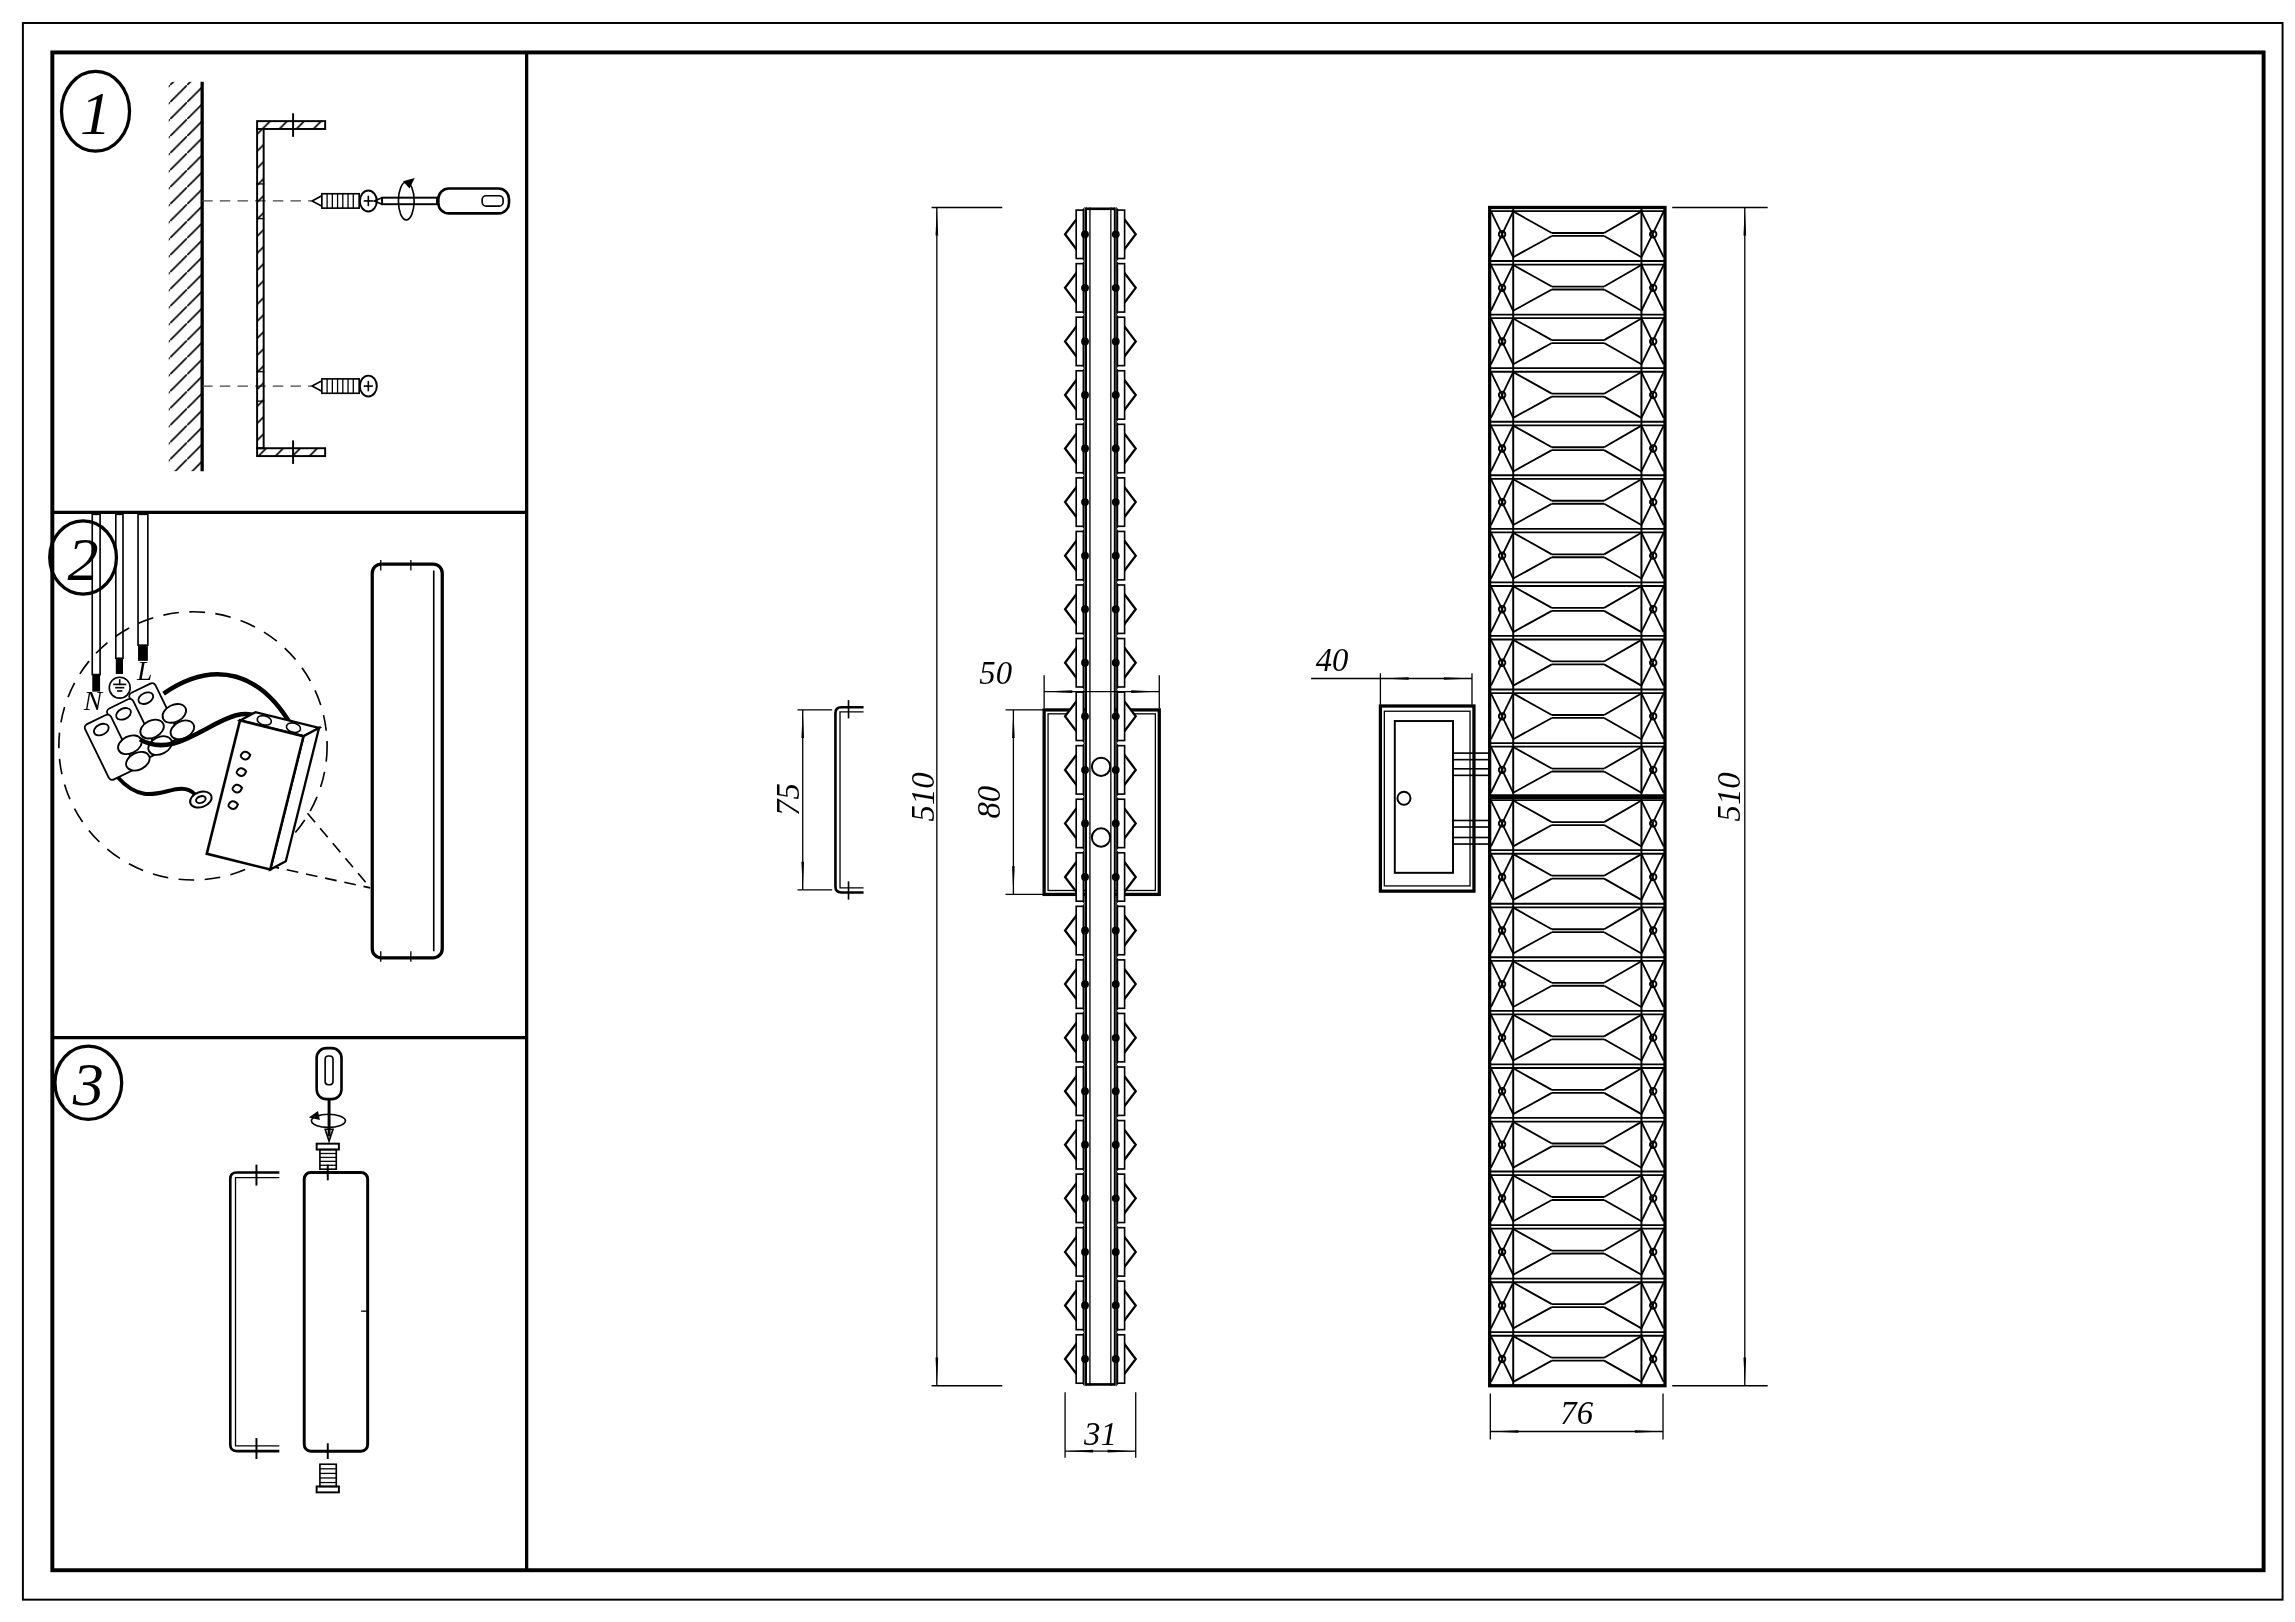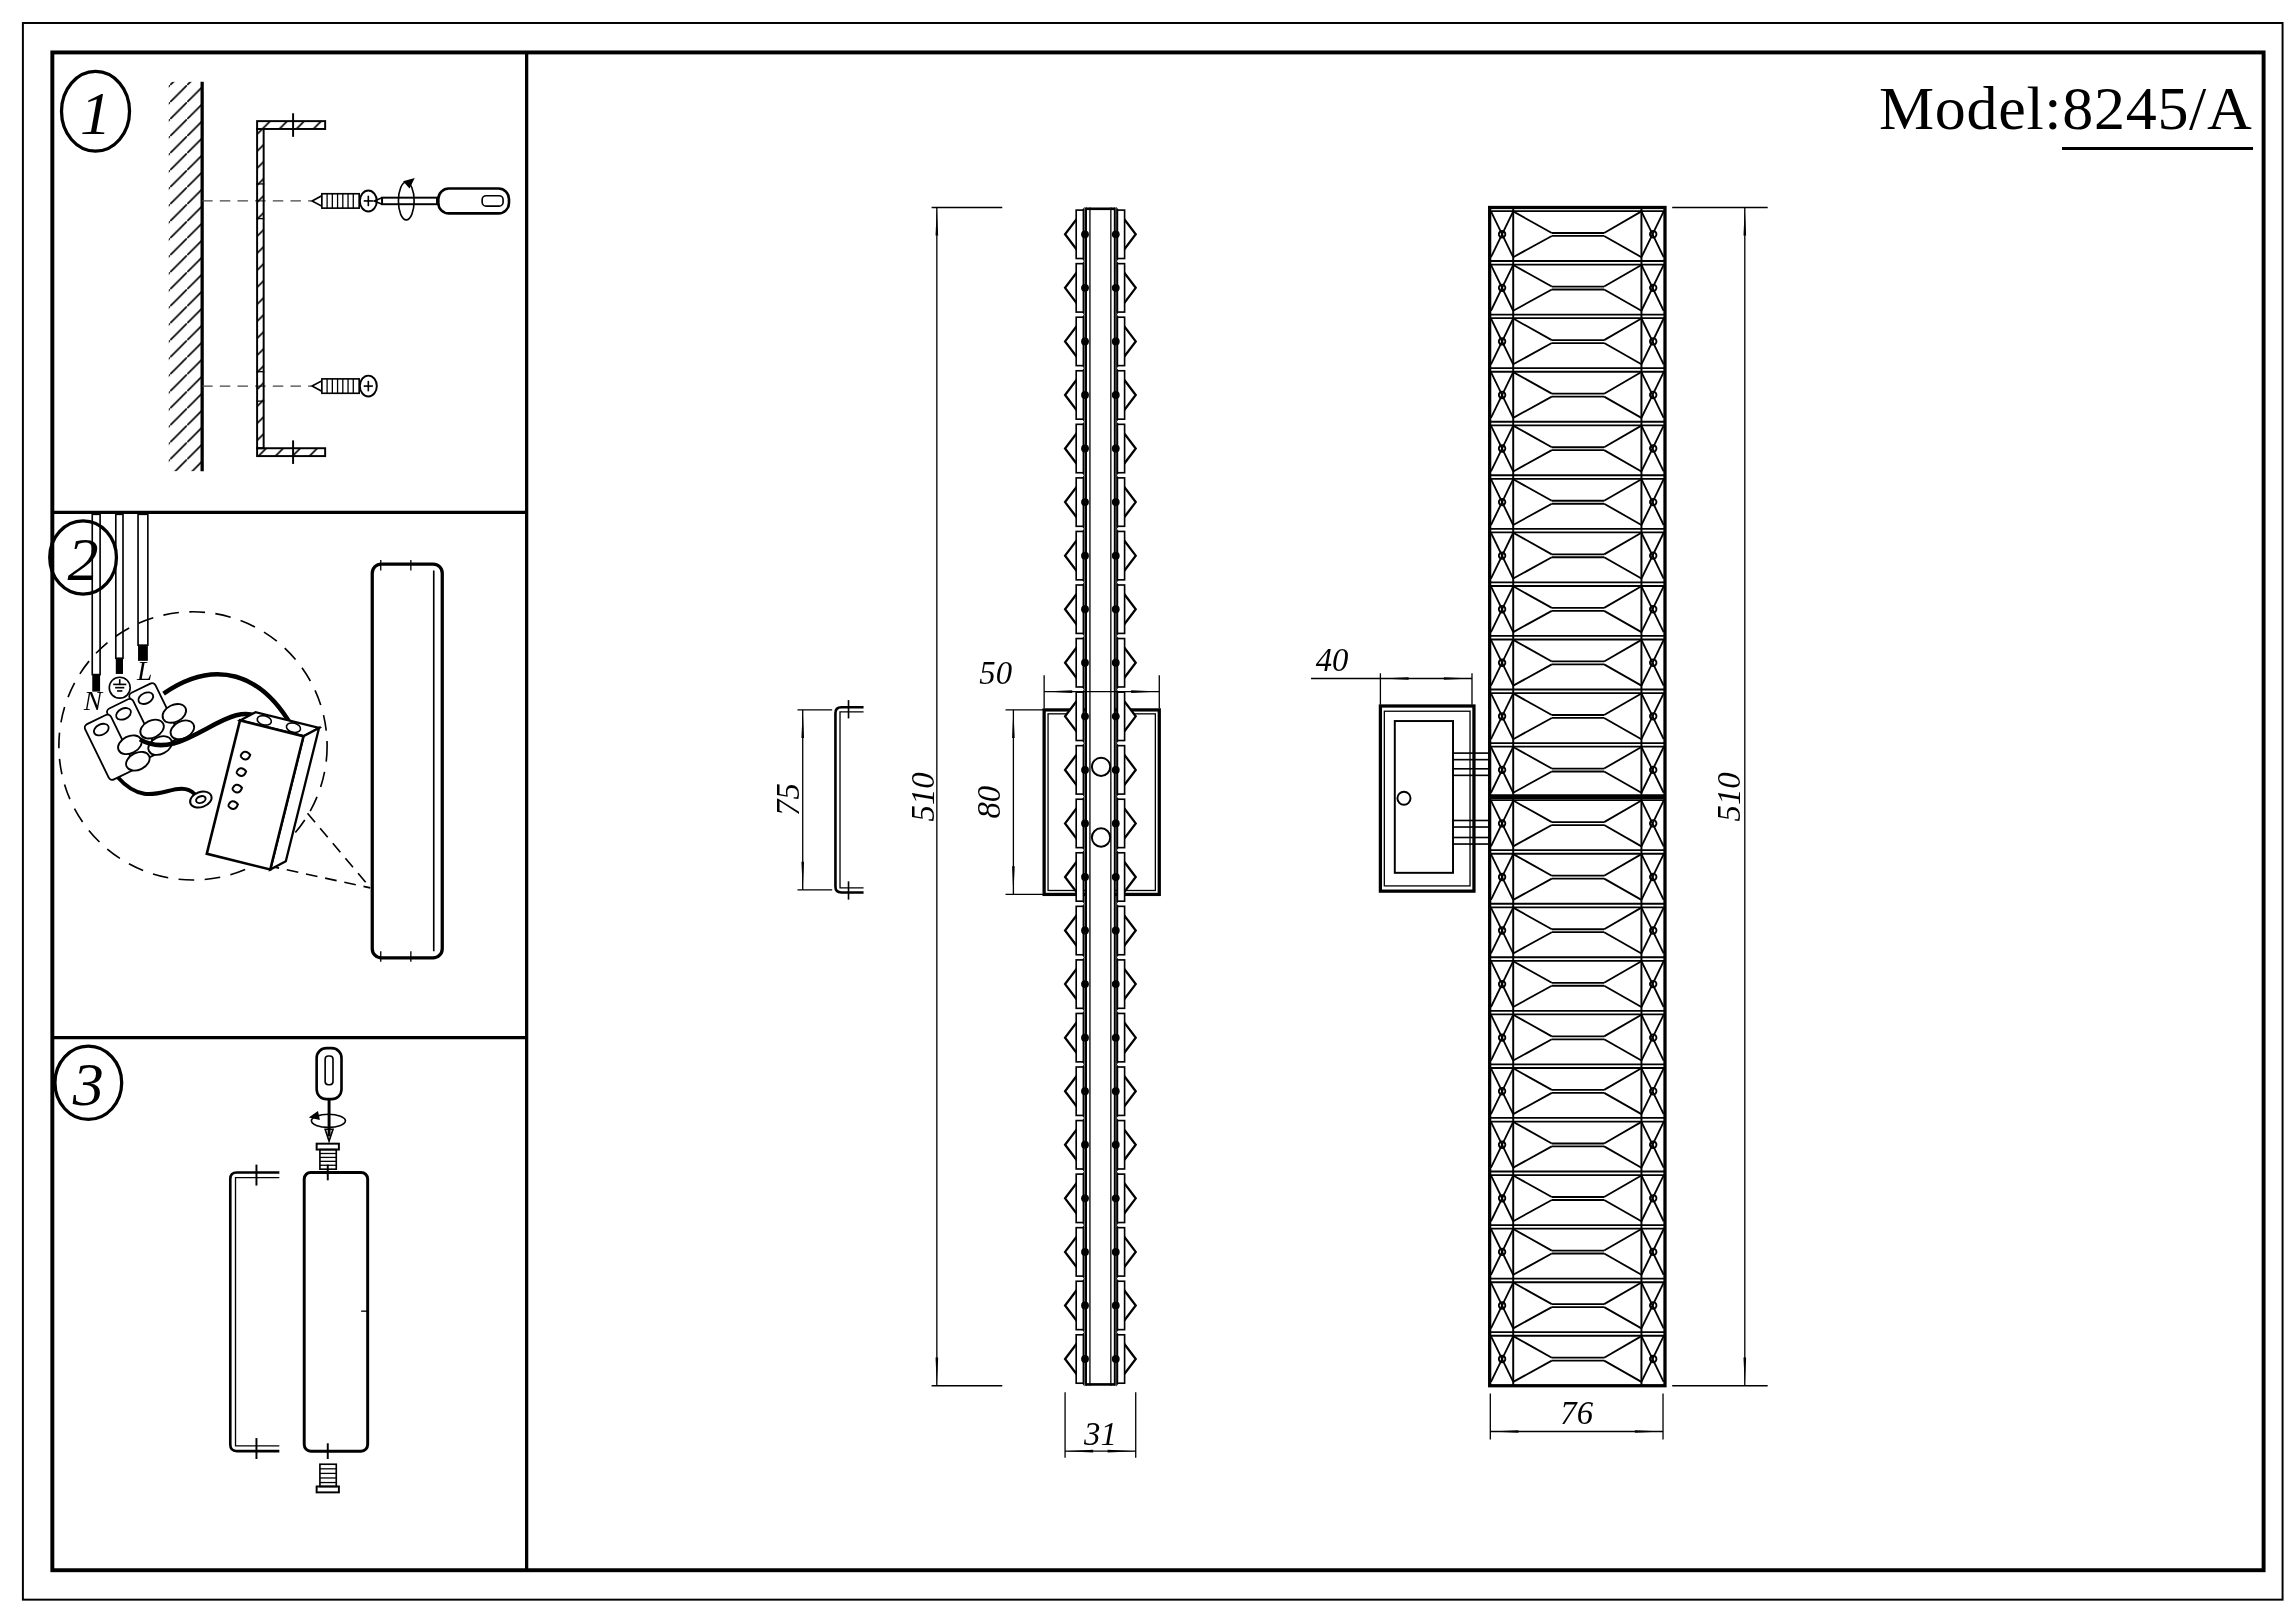--- a/index.html
+++ b/index.html
@@ -401,17 +401,14 @@
     <g>
       <line x1="2278" y1="2130" x2="2278" y2="2200"></line>
       <line x1="2542" y1="2130" x2="2542" y2="2200"></line>
       <line x1="2278" y1="2188" x2="2542" y2="2188" marker-start="url(#dimArrow)" marker-end="url(#dimArrow)"></line>
       <text class="dimtext" x="2410" y="2176" text-anchor="middle" fill="#000" stroke="none">76</text>
     </g>
   </g>
 </g>
 </svg>
 
-<div class="model-title">
-  <span>Model:</span><span class="model-no">8245/A</span>
 </div>
-</div>
 
 
 </body></html>

